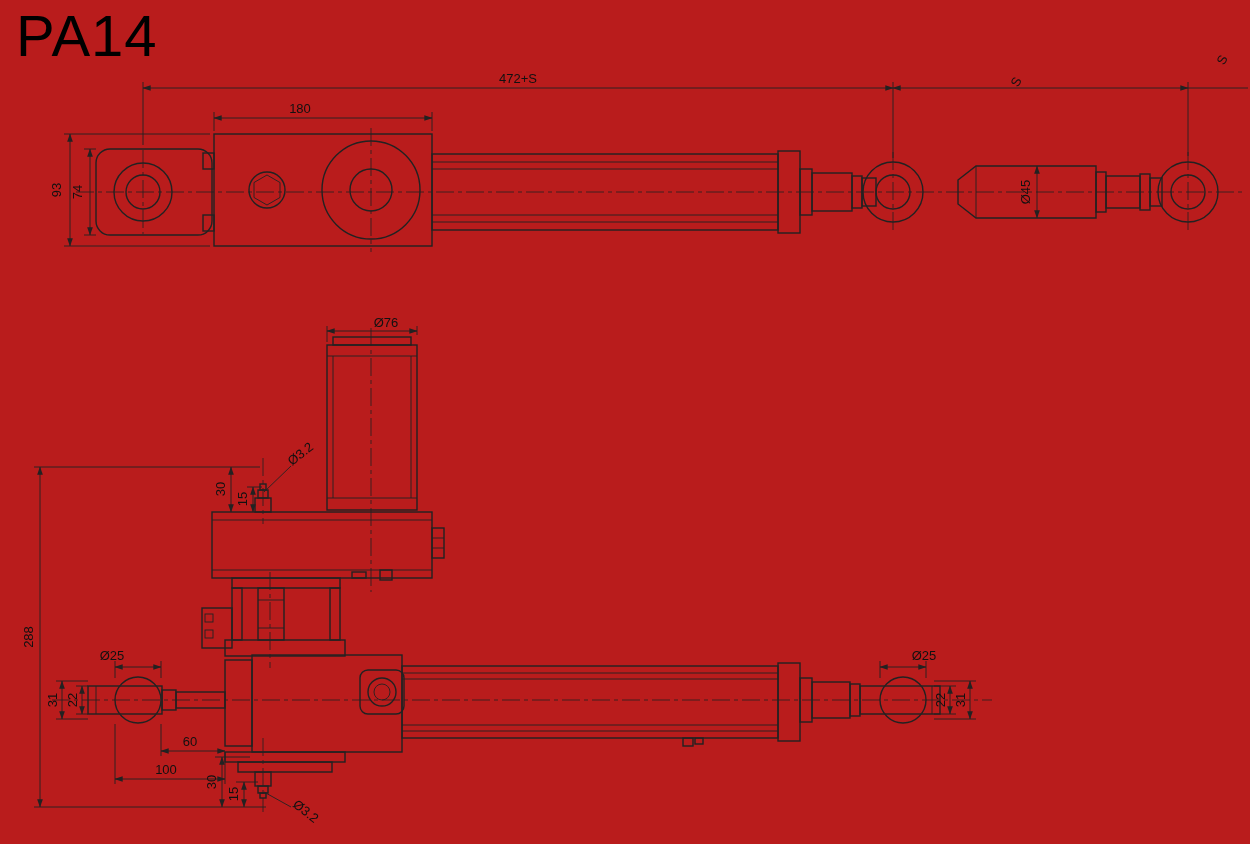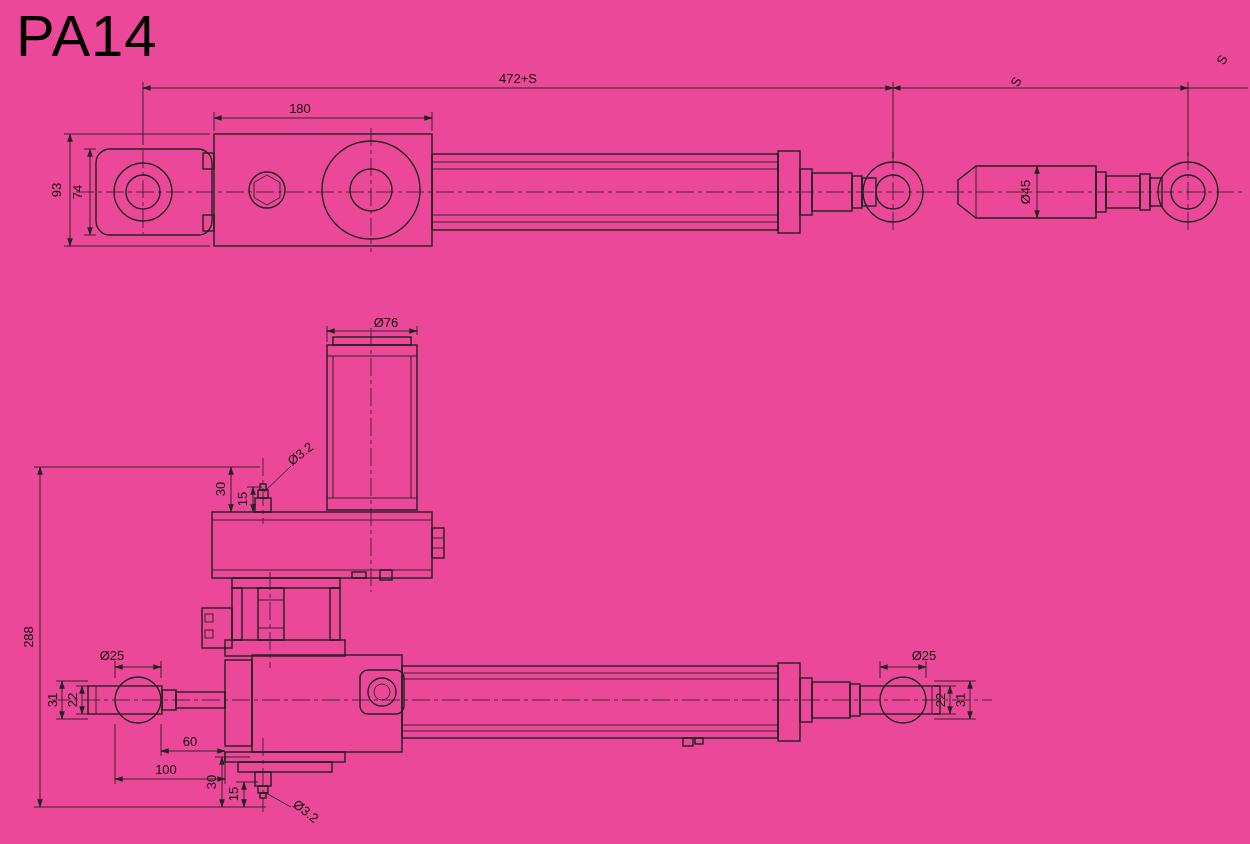--- a/index.html
+++ b/index.html
@@ -1,16 +1,16 @@
 <!DOCTYPE html>
 <html><head>
 <meta charset="utf-8">
 <style>
   html,body{margin:0;padding:0;background:#ffffff;font-family:"Liberation Sans",sans-serif;}
-  .sheet{position:relative;width:1250px;height:844px;background:#ec4899;overflow:hidden;}
+  .sheet{position:relative;width:1250px;height:844px;background:#b91c1c;overflow:hidden;}
   .title{position:absolute;left:16px;top:2px;font-size:58px;font-weight:400;color:#000;letter-spacing:1px;}
   svg{position:absolute;left:0;top:0;}
   .part{fill:none;stroke:#222;stroke-width:1.4;stroke-linejoin:miter;}
   .thin{fill:none;stroke:#222;stroke-width:0.9;}
   .dim{fill:none;stroke:#222;stroke-width:0.9;}
   .cl{fill:none;stroke:#222;stroke-width:0.8;stroke-dasharray:18 4 4 4;}
   text.d{font-size:13px;fill:#111;text-anchor:middle;}
   text.ds{font-size:13px;fill:#111;text-anchor:start;}
 </style>
 </head>

